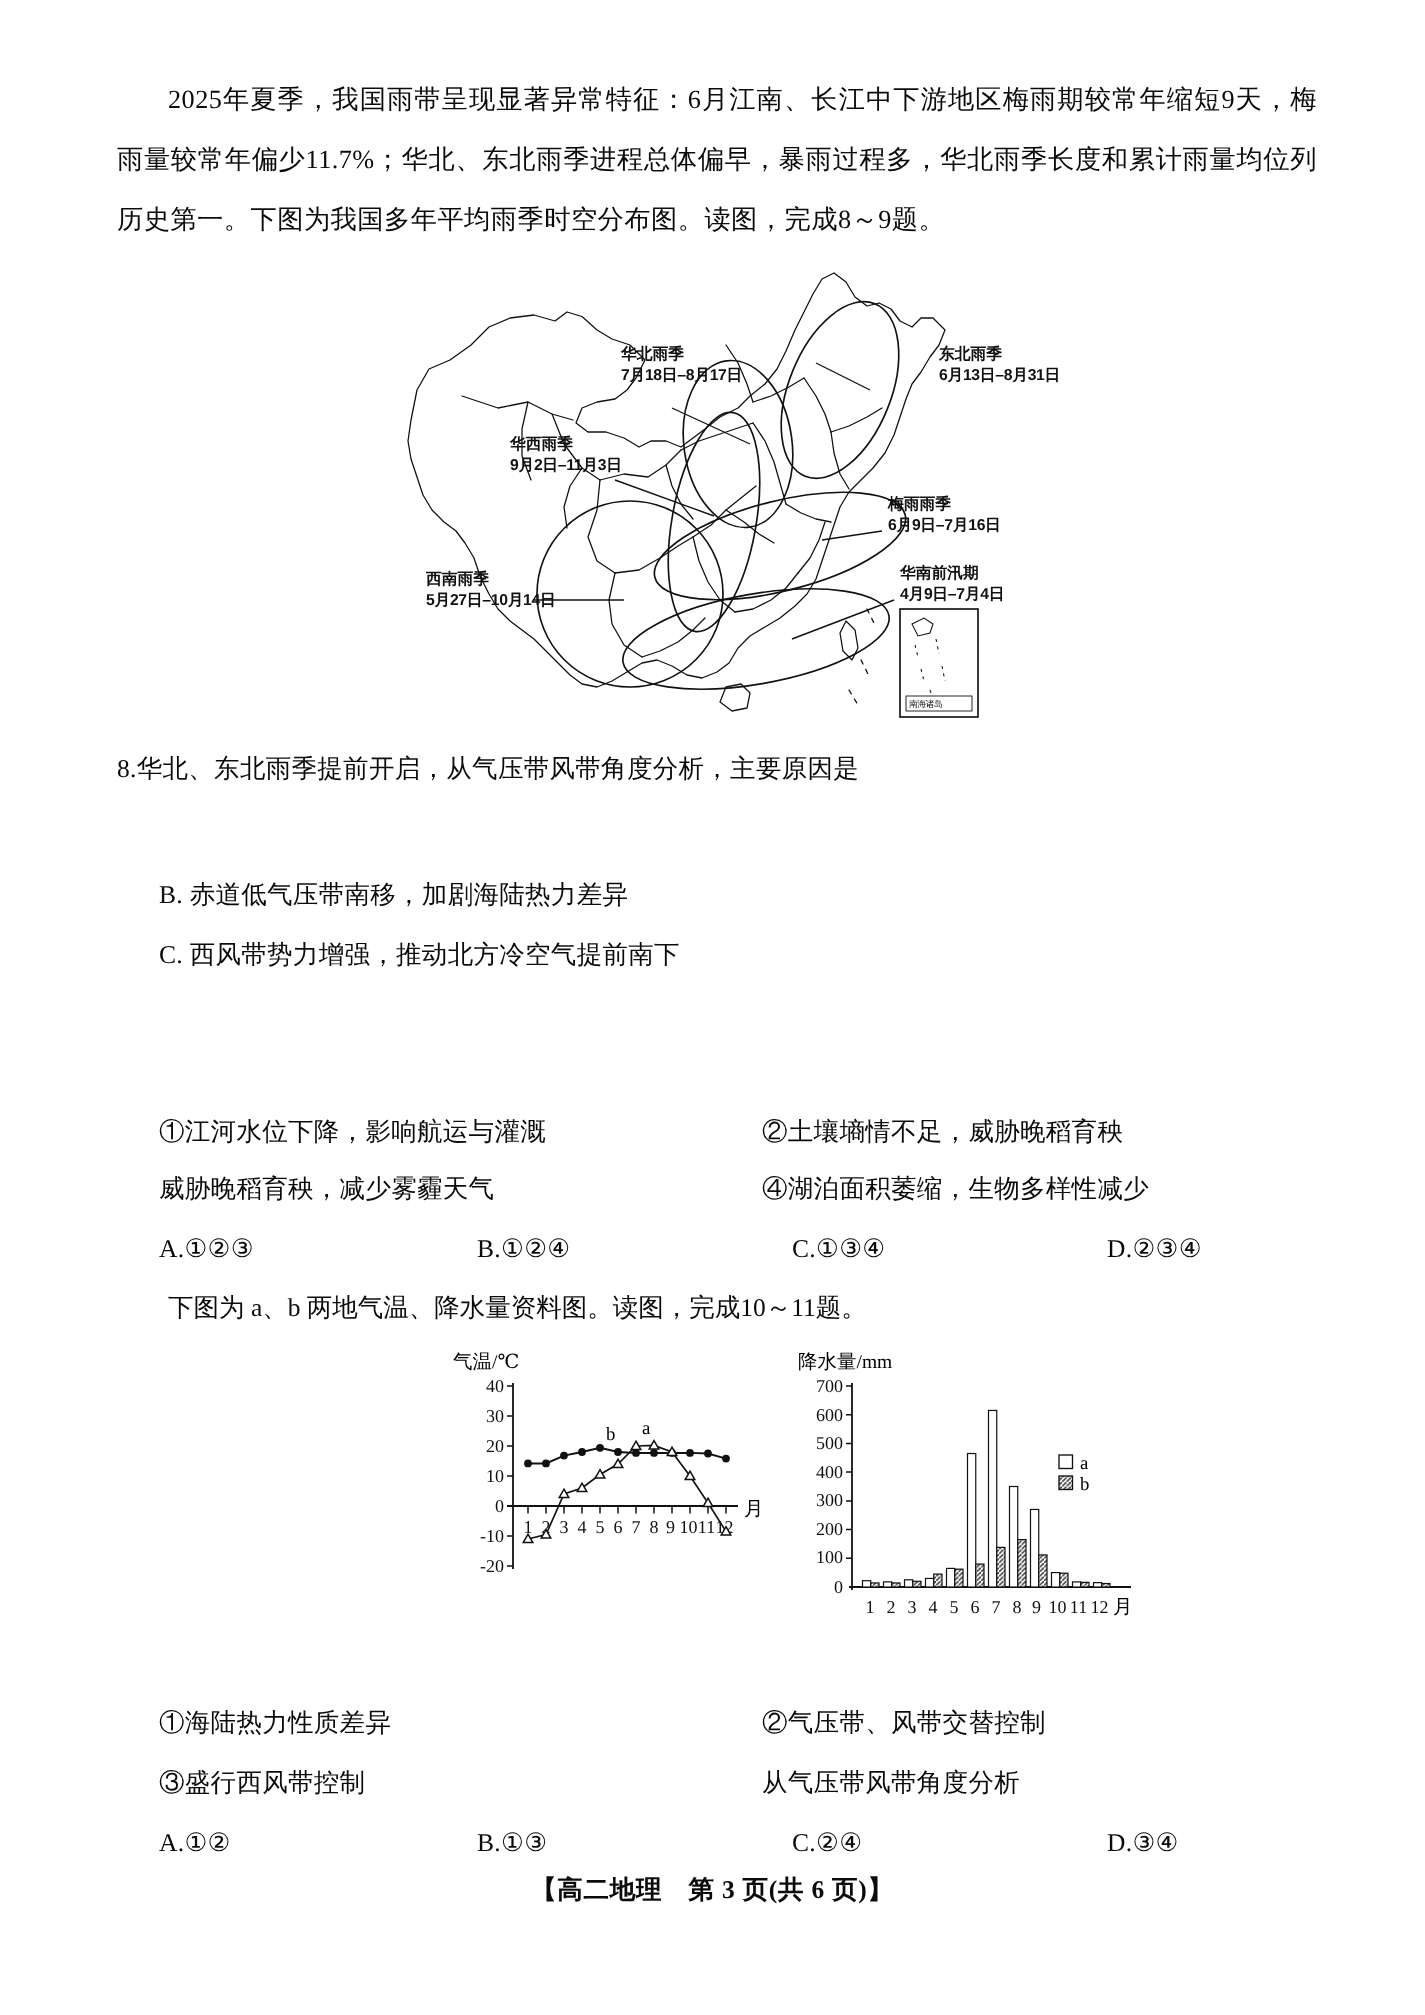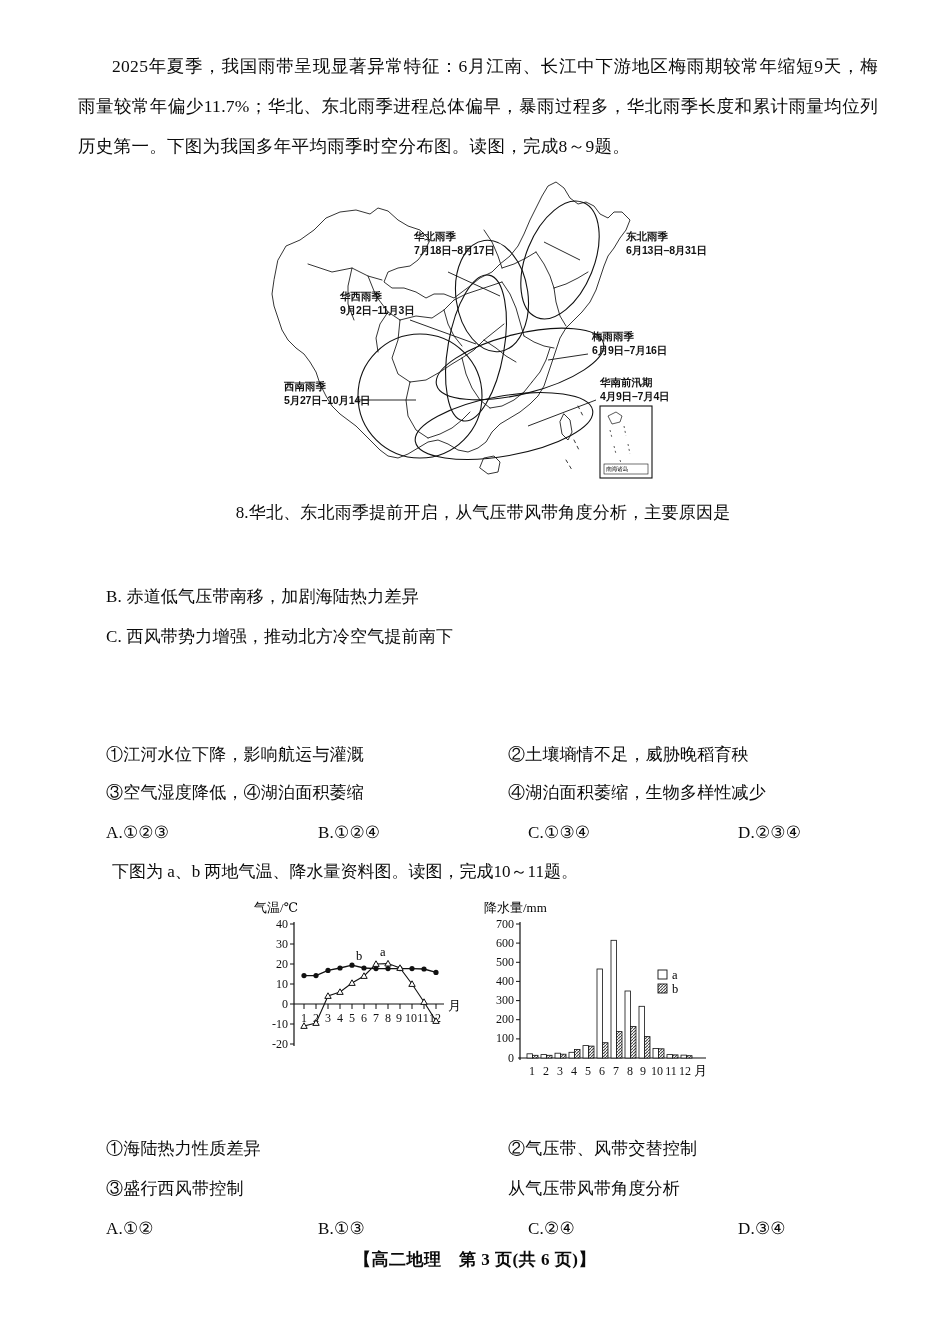--- a/index.html
+++ b/index.html
@@ -51,21 +51,21 @@
   .abcd .a { left:28px; }
   .abcd .b { left:240px; }
   .abcd .c { left:450px; }
   .abcd .d { left:660px; }
 
   .leadin { position:absolute; left:78px; top:860px; width:810px; font-size:17px; }
   .leadin .indent { display:inline-block; width:34px; }
 
   
   .charts { position:absolute; left:248px; top:898px; width:470px; height:185px; }
-  .chart { position:absolute; top:0; }
+  .chart { position:absolute; top:0;margin-left:48px; }
   .chart-temp { left:0px; }
   .chart-prec { left:232px; }
   .axis-title {
     font-family:"Liberation Serif","DejaVu Serif",serif;
     font-size:13px;
   }
   .tick { font-family:"Liberation Serif","DejaVu Serif",serif; font-size:12px; }
   .legtext { font-family:"Liberation Serif","DejaVu Serif",serif; font-size:12.5px; }
 
   
@@ -194,30 +194,30 @@
       <span class="ttl">西南雨季</span>
       <span class="dates">5月27日–10月14日</span>
     </div>
     <div class="maplabel" style="left:352px; top:208px;">
       <span class="ttl">华南前汛期</span>
       <span class="dates">4月9日–7月4日</span>
     </div>
     <div class="inset-label" style="left:358px; top:297px;">南海诸岛</div>
   </div>
 
-  <div class="q qstem" style="top:496px;text-align:center;">8.华北、东北雨季提前开启，从气压带风带角度分析，主要原因是</div>
+  <div class="q qstem" style="top:496px;">8.华北、东北雨季提前开启，从气压带风带角度分析，主要原因是</div>
   <div class="q opt" style="top:580px;">B. 赤道低气压带南移，加剧海陆热力差异</div>
   <div class="q opt" style="top:620px;">C. 西风带势力增强，推动北方冷空气提前南下</div>
 
   <div class="q optrow" style="top:738px;">
     <span class="c1">①江河水位下降，影响航运与灌溉</span>
     <span class="c2">②土壤墒情不足，威胁晚稻育秧</span>
   </div>
   <div class="q optrow" style="top:776px;">
-    <span class="c1">③空气湿度降低，④湖泊面积萎缩</span>
+    <span class="c1">威胁晚稻育秧，减少雾霾天气</span>
     <span class="c2">④湖泊面积萎缩，生物多样性减少</span>
   </div>
   <div class="q abcd" style="top:816px;">
     <span class="a">A.①②③</span>
     <span class="b">B.①②④</span>
     <span class="c">C.①③④</span>
     <span class="d">D.②③④</span>
   </div>
 
   <div class="leadin"><span class="indent"></span><span>下图为 a、b 两地气温、降水量资料图。读图，完成10～11题。</span></div>

